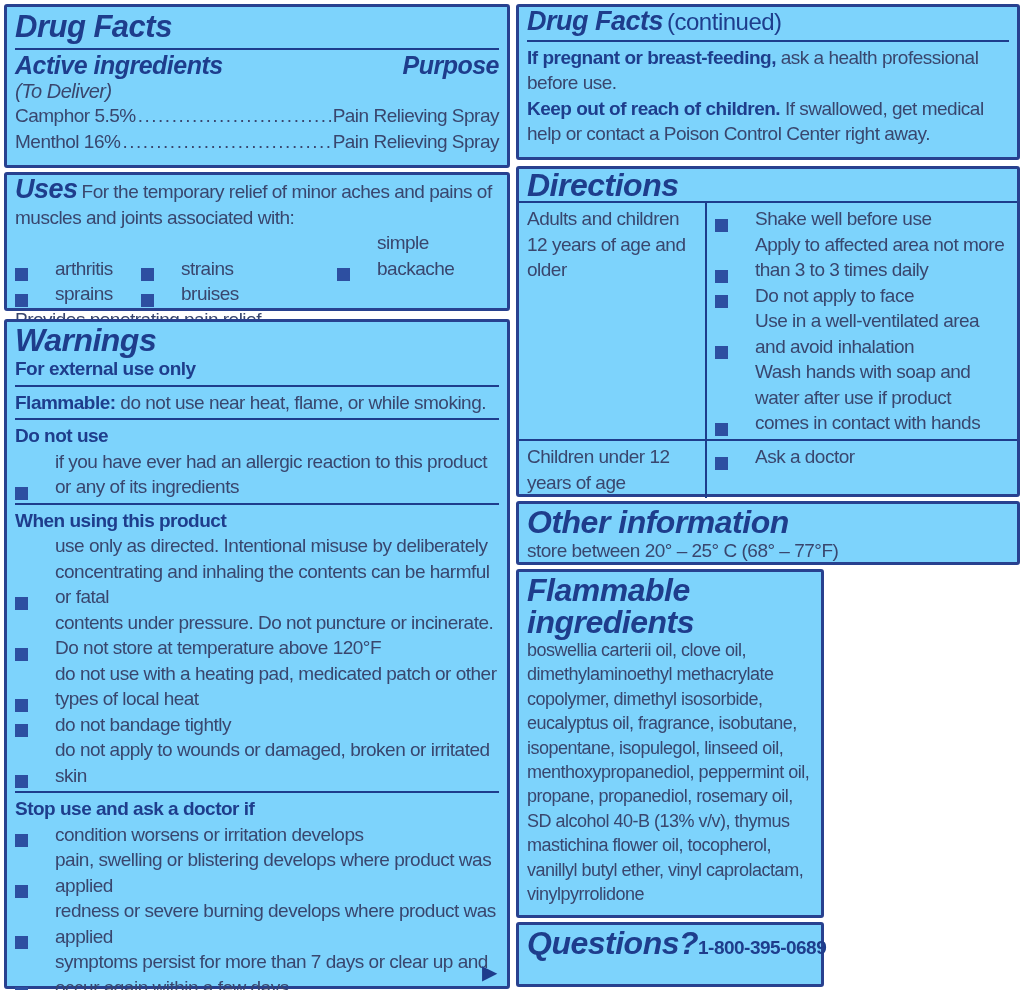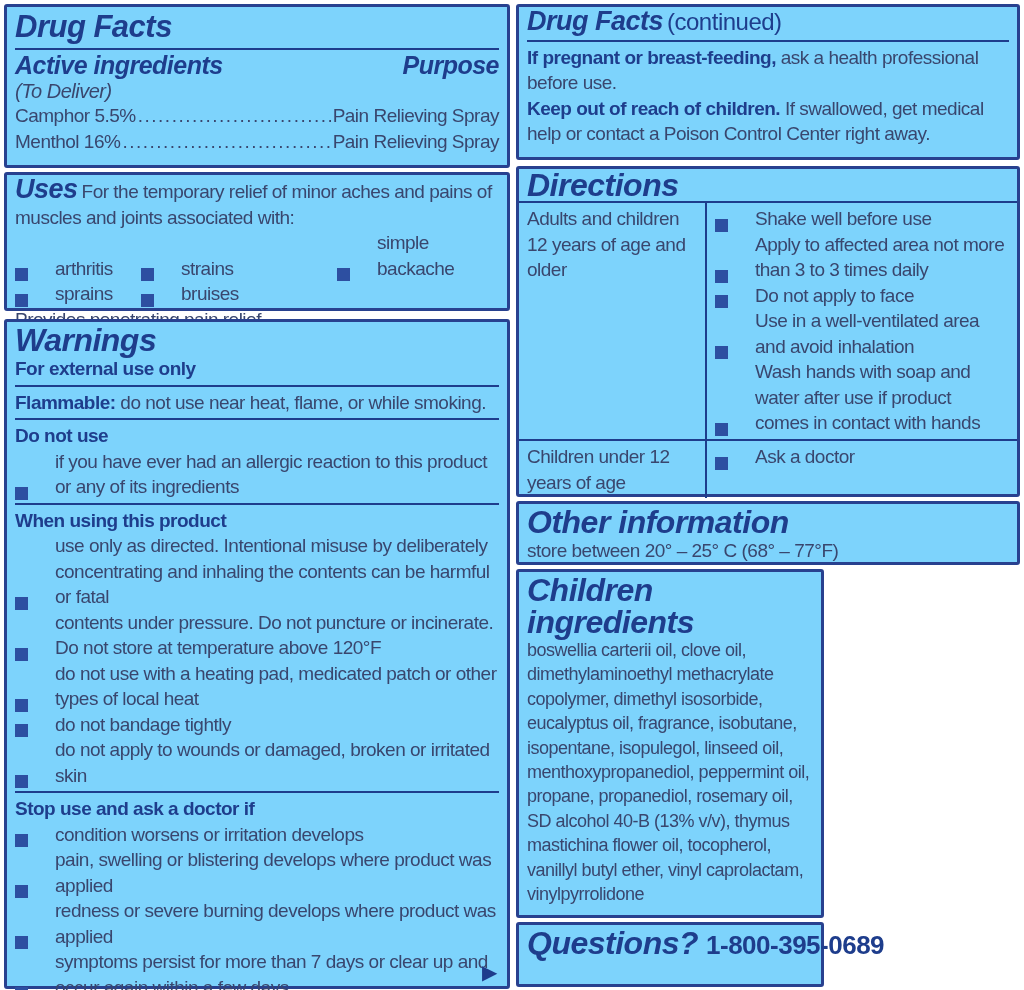--- a/index.html
+++ b/index.html
@@ -48,22 +48,22 @@
   .dir-title{padding:0 8px;}
   .dir-grid{display:grid;grid-template-columns:186px 1fr;border-top:2px solid var(--title);}
   .dir-cell{padding:3px 8px;box-sizing:border-box;}
   .dir-right{border-left:2px solid var(--title);}
   .dir-row2{border-top:2px solid var(--title);}
   .dir-row1-l{min-height:236px;}
   .dir-row2-l{min-height:56px;}
   .box-f{left:516px;top:501px;width:504px;height:64px;}
   .box-g{left:516px;top:569px;width:308px;height:349px;font-size:18px;line-height:24.4px;}
   .box-h{left:516px;top:922px;width:308px;height:65px;}
-  .q-row{display:flex;align-items:baseline;gap:8px;}
-  .phone{font-weight:bold;color:var(--title);font-size:26px;letter-spacing:-0.5px;white-space:nowrap;}
+  .q-row{display:flex;align-items:baseline;}
+  .phone{font-weight:bold;color:var(--title);font-size:19px;letter-spacing:-0.5px;white-space:nowrap;}
 </style>
 </head>
 <body>
 
 <div class="label">
 
   <div class="box box-a">
     <div class="h1">Drug Facts</div>
     <div class="rule"></div>
     <div class="ap-row">
@@ -216,21 +216,21 @@
       </div>
     </div>
   </div>
 
   <div class="box box-f">
     <div class="h2">Other information</div>
     <div>store between 20° – 25° C (68° – 77°F)</div>
   </div>
 
   <div class="box box-g">
-    <div class="h2">Children ingredients</div>
+    <div class="h2">Flammable ingredients</div>
     <div>boswellia carterii oil, clove oil, dimethylaminoethyl methacrylate copolymer, dimethyl isosorbide, eucalyptus oil, fragrance, isobutane, isopentane, isopulegol, linseed oil, menthoxypropanediol, peppermint oil, propane, propanediol, rosemary oil, SD alcohol 40-B (13% v/v), thymus mastichina flower oil, tocopherol, vanillyl butyl ether, vinyl caprolactam, vinylpyrrolidone</div>
   </div>
 
   <div class="box box-h">
     <div class="q-row">
       <span class="h2">Questions?</span>
       <span class="phone">1-800-395-0689</span>
     </div>
   </div>
 

